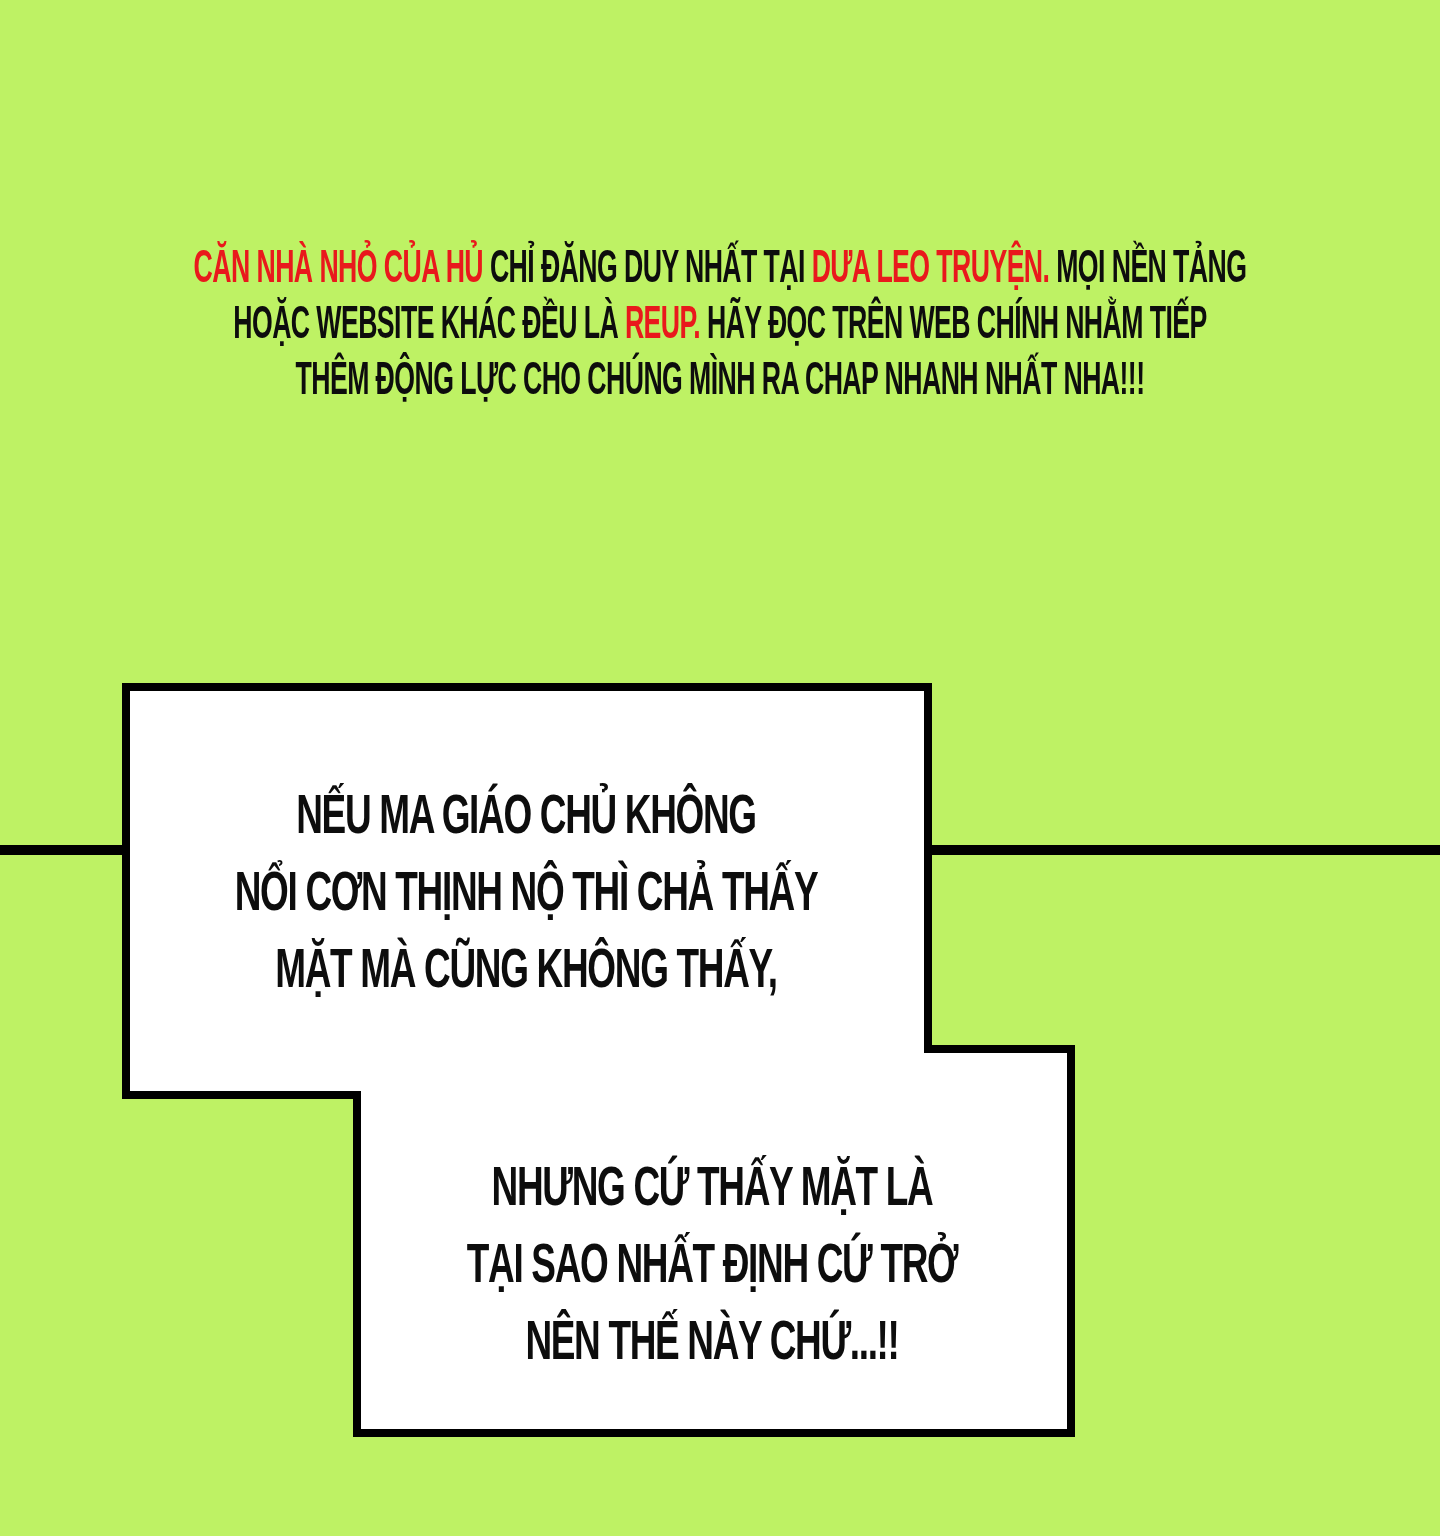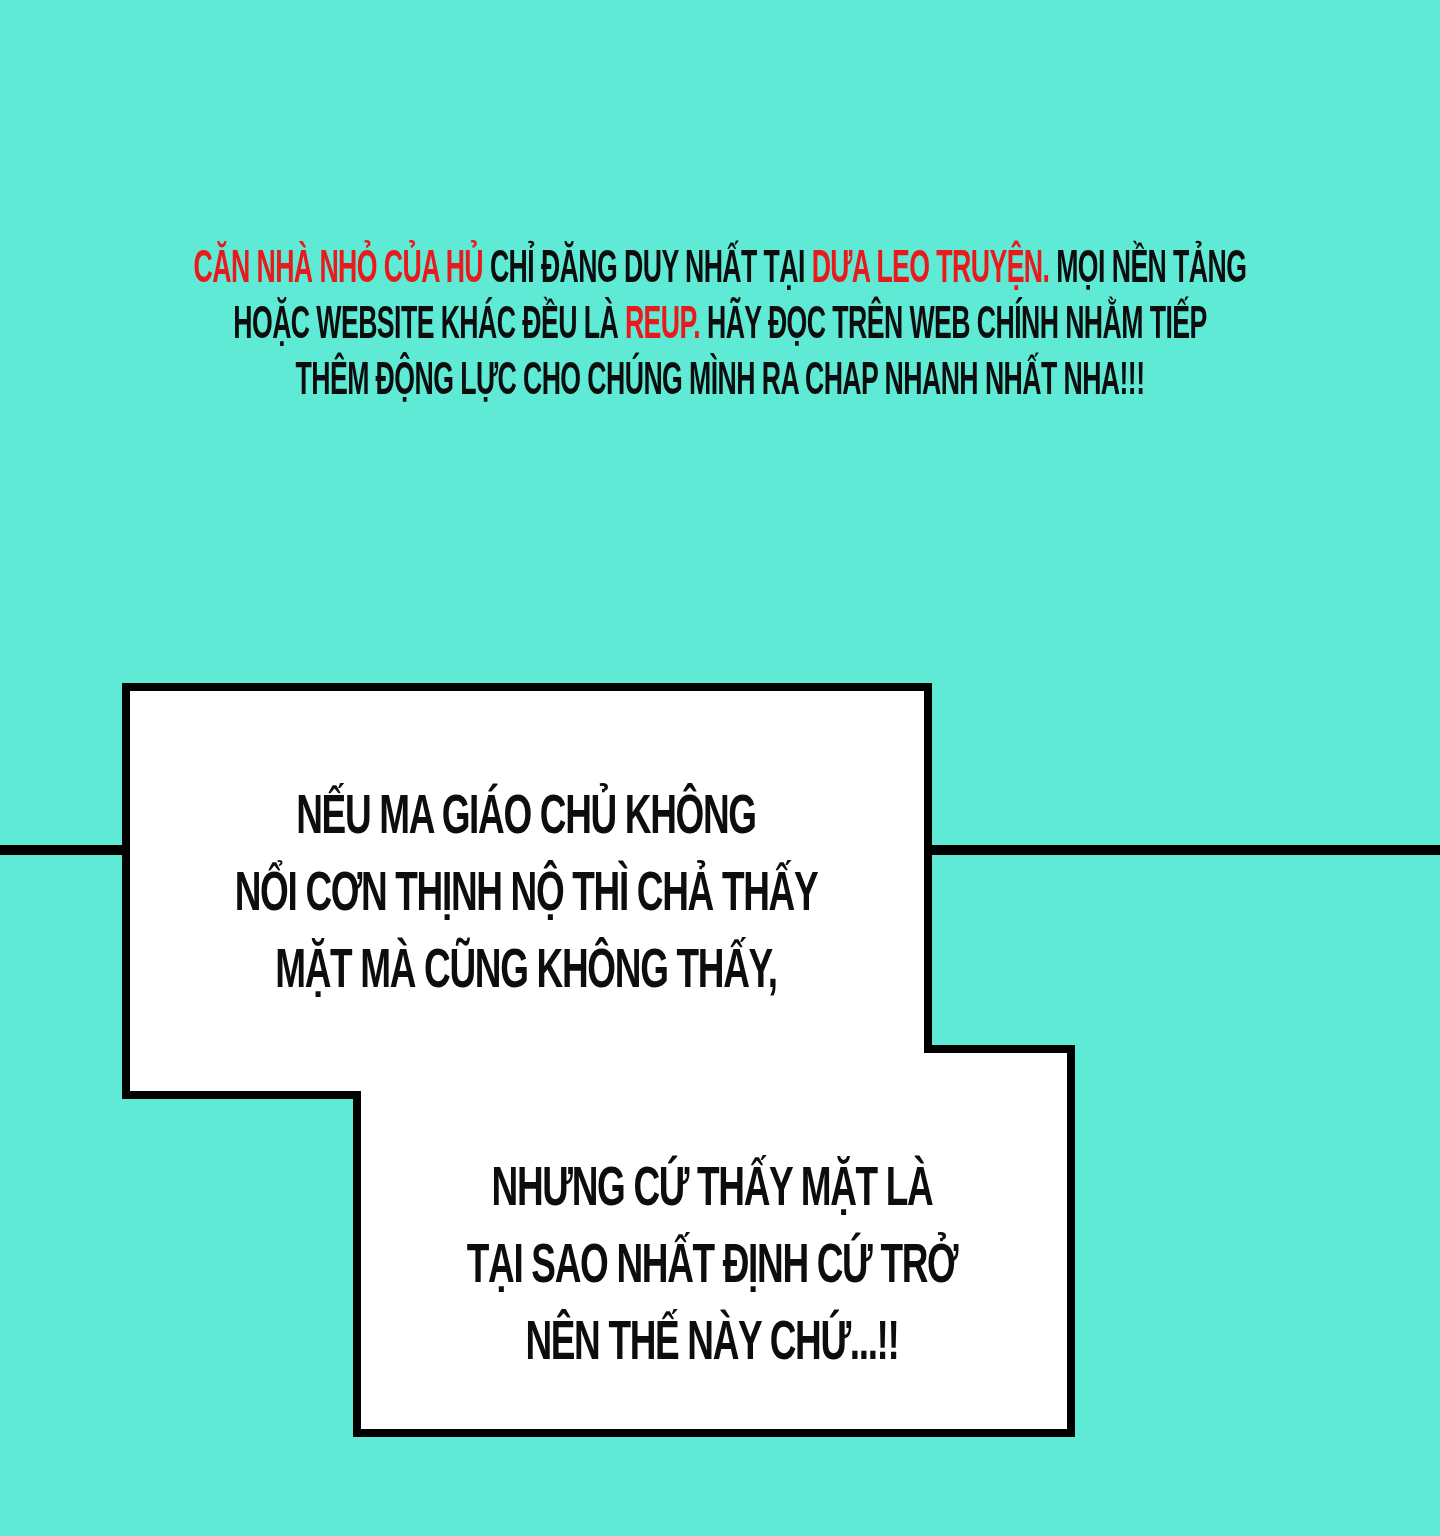--- a/index.html
+++ b/index.html
@@ -4,21 +4,21 @@
 <style>
   html, body {
     margin: 0;
     padding: 0;
     background: #ffffff;
   }
   .page {
     position: relative;
     width: 1440px;
     height: 1536px;
-    background: #5eead4;
+    background: #bef264;
     overflow: hidden;
     font-family: "Liberation Sans", sans-serif;
   }
   .artwork {
     position: absolute;
     left: 0;
     top: 0;
     width: 1440px;
     height: 1536px;
   }

